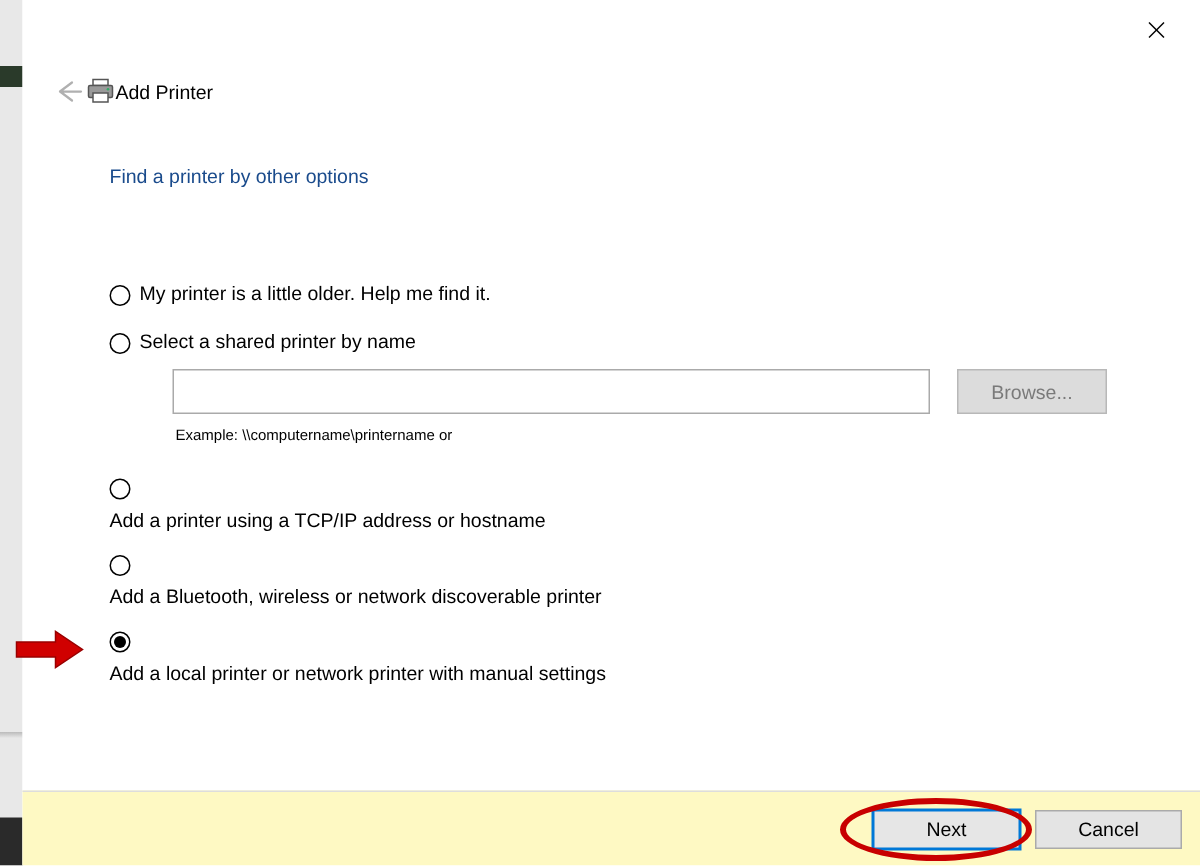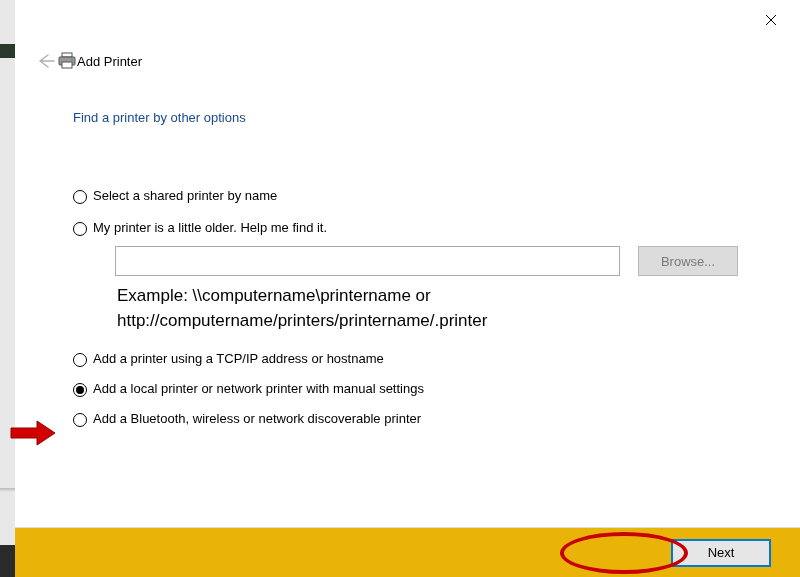--- a/index.html
+++ b/index.html
@@ -80,21 +80,21 @@
   .options {
     position: absolute;
     left: 58px; top: 188px;
     width: 700px;
   }
   .option-row {
     display: flex; align-items: flex-start;
     margin-bottom: 16px;
     gap: 6px;
   }
-  .option-row.tight { margin-bottom: 14px; }
+  .option-row.tight { margin-bottom: 14px; flex-direction: column; }
   .radio {
     width: 14px; height: 14px;
     border: 1px solid #000;
     border-radius: 50%;
     margin-top: 2px;
     flex-shrink: 0;
     position: relative;
     cursor: pointer;
   }
   .radio.selected::after {
@@ -129,44 +129,44 @@
   .share-input:disabled { background: #fff; color: #888; }
   .browse-btn {
     width: 100px; height: 30px;
     border: 1px solid #b8b8b8;
     background: #dcdcdc;
     color: #7a7a7a;
     font-size: 13px;
     cursor: default;
   }
   .example {
-    font-size: 17px;
+    font-size: 10px;
     color: #000;
     line-height: 1.45;
     margin-left: 2px;
   }
   .arrow-annot {
     position: absolute;
     left: 9px; top: 420px;
     width: 48px; height: 26px;
     pointer-events: none;
   }
   .footer {
     position: absolute;
     left: 15px;
     bottom: 0;
     width: 785px;
     height: 50px;
     border-top: 1px solid #ddd;
-    background: #eab308;
+    background: #fef9c3;
     display: flex;
     justify-content: flex-end;
     align-items: center;
     gap: 10px;
-    padding-right: 30px;
+    padding-right: 12px;
   }
   .btn {
     width: 98px; height: 26px;
     border: 1px solid #aaa;
     background: #e4e4e4;
     font-size: 13px;
     cursor: pointer;
   }
   .btn.primary {
     background: #e6e6e6;
@@ -216,59 +216,59 @@
     </span>
     <span class="header-title">Add Printer</span>
   </div>
 
   <div class="page-title">Find a printer by other options</div>
 
   <div class="options">
 
     <div class="option-row">
       <span class="radio"></span>
+      <span class="option-label">My printer is a little older. Help me find it.</span>
+    </div>
+
+    <div class="option-row">
+      <span class="radio"></span>
       <span class="option-label">Select a shared printer by name</span>
-    </div>
-
-    <div class="option-row">
-      <span class="radio"></span>
-      <span class="option-label">My printer is a little older. Help me find it.</span>
     </div>
 
     <div class="shared-block">
       <div class="share-row">
         <input class="share-input" disabled="" placeholder="" style="">
         <button class="browse-btn" disabled="">Browse...</button>
       </div>
       <div class="example">
         <span>Example: \\computername\printername or</span><br>
-        <span>http://computername/printers/printername/.printer</span>
       </div>
     </div>
 
     <div class="option-row tight">
       <span class="radio"></span>
       <span class="option-label">Add a printer using a TCP/IP address or hostname</span>
+    </div>
+
+    <div class="option-row tight">
+      <span class="radio"></span>
+      <span class="option-label">Add a Bluetooth, wireless or network discoverable printer</span>
     </div>
 
     <div class="option-row tight">
       <span class="radio selected"></span>
       <span class="option-label">Add a local printer or network printer with manual settings</span>
     </div>
 
-    <div class="option-row tight">
-      <span class="radio"></span>
-      <span class="option-label">Add a Bluetooth, wireless or network discoverable printer</span>
-    </div>
-
   </div>
 
 </div>
 
 <svg class="arrow-annot" viewBox="0 0 48 26">
   <path d="M2 8 L28 8 L28 1 L46 13 L28 25 L28 18 L2 18 Z" fill="#d00000" stroke="#900" stroke-width="1"></path>
 </svg>
 
 <div class="footer">
   <button class="btn primary">Next</button>
+  <button class="btn">Cancel</button>
 </div>
 
 <div class="ring"></div>
 
 </body></html>

